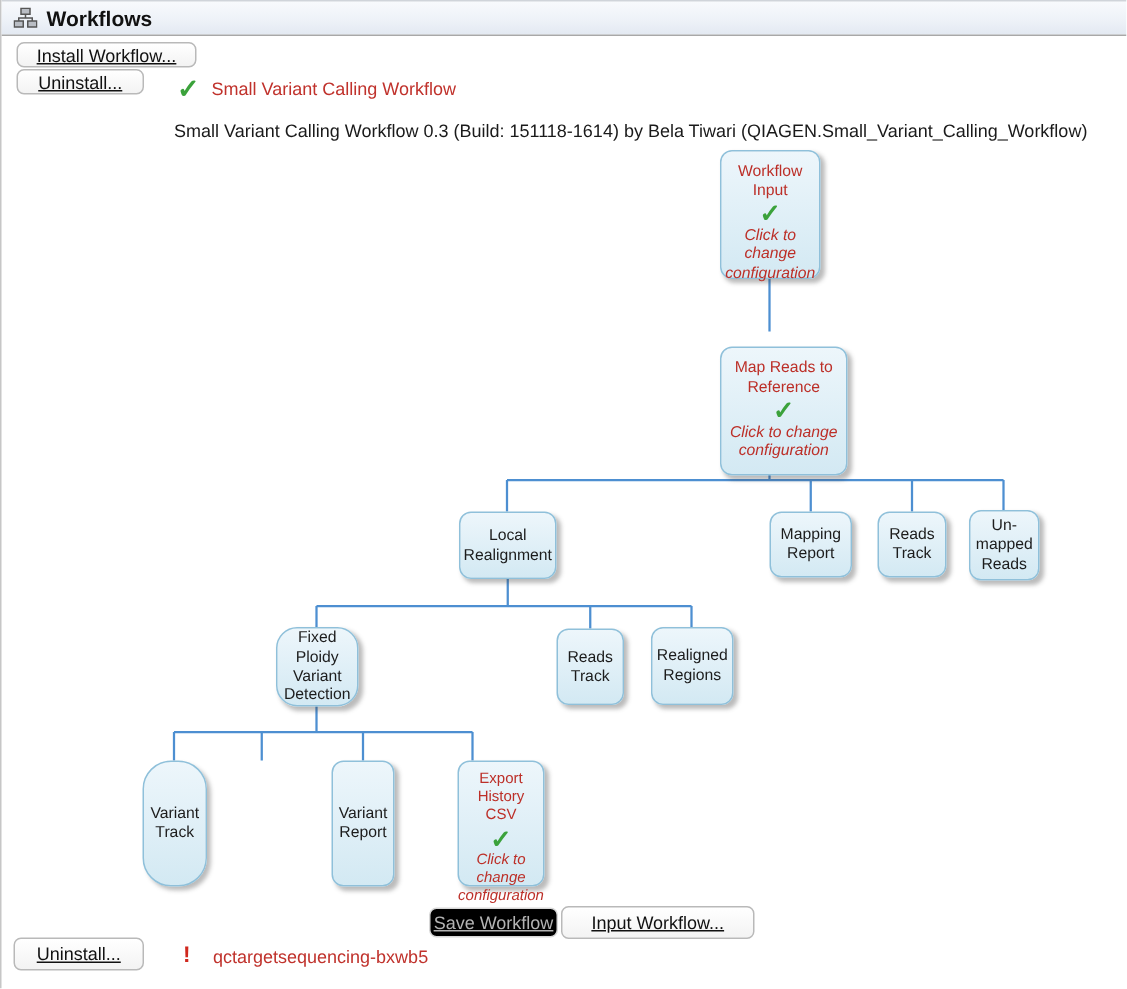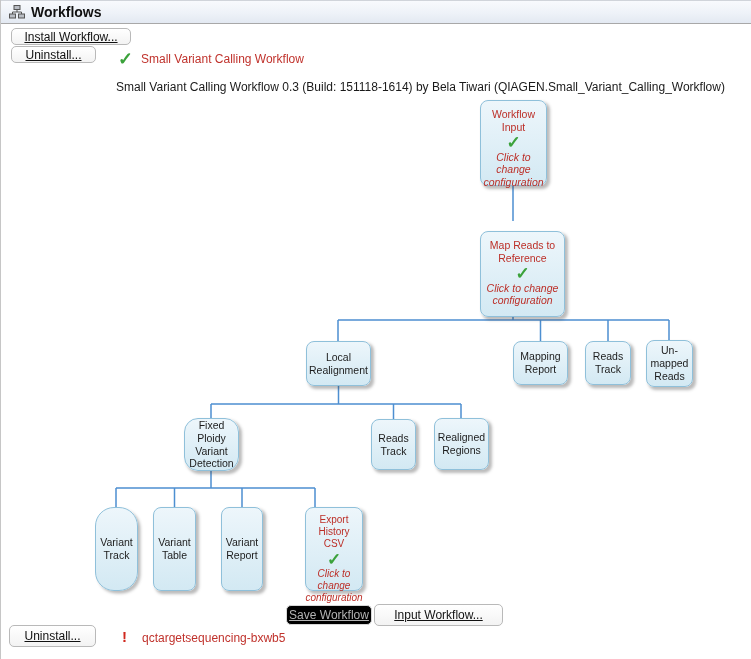--- a/index.html
+++ b/index.html
@@ -166,23 +166,20 @@
   </div>
 
   <div class="node plain" id="node-8">
     <div class="node-title">Realigned Regions</div>
   </div>
 
   <div class="node plain" id="node-9">
     <div class="node-title">Variant Track</div>
   </div>
 
-  <div class="node plain" id="node-10">
-    <div class="node-title">Variant Table</div>
-  </div>
 
   <div class="node plain" id="node-11">
     <div class="node-title">Variant Report</div>
   </div>
 
   <div class="node config" id="node-12">
     <div class="node-title">Export History CSV</div>
     <div class="node-check">✓</div>
     <div class="node-hint">Click to change configuration</div>
   </div>

